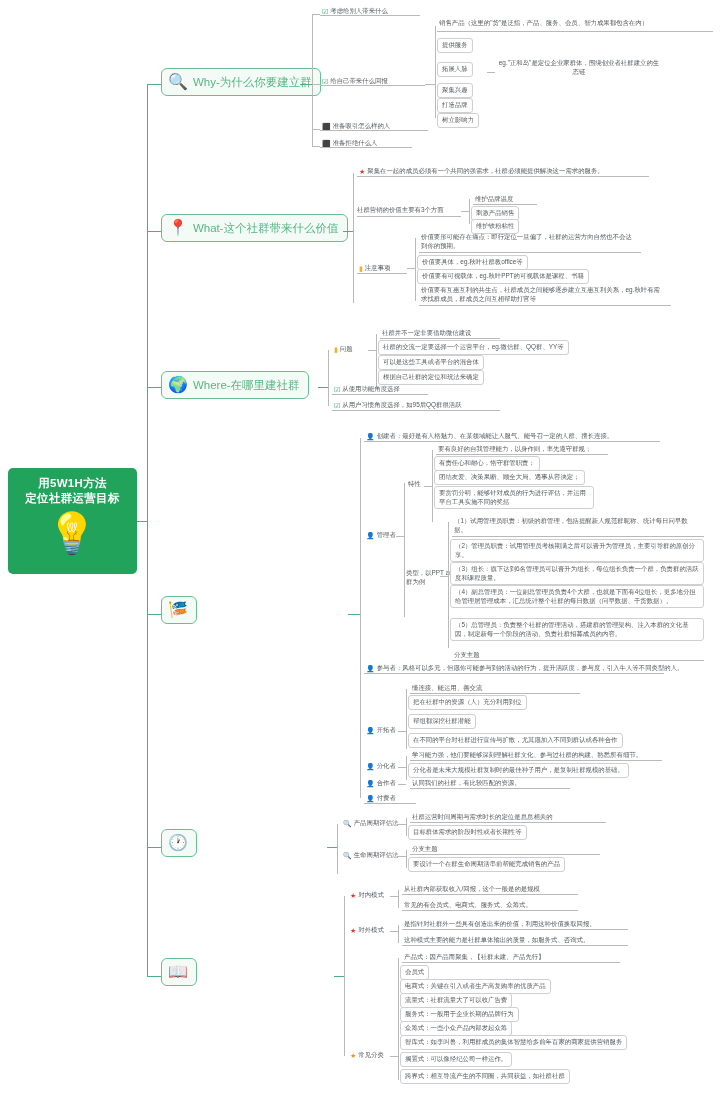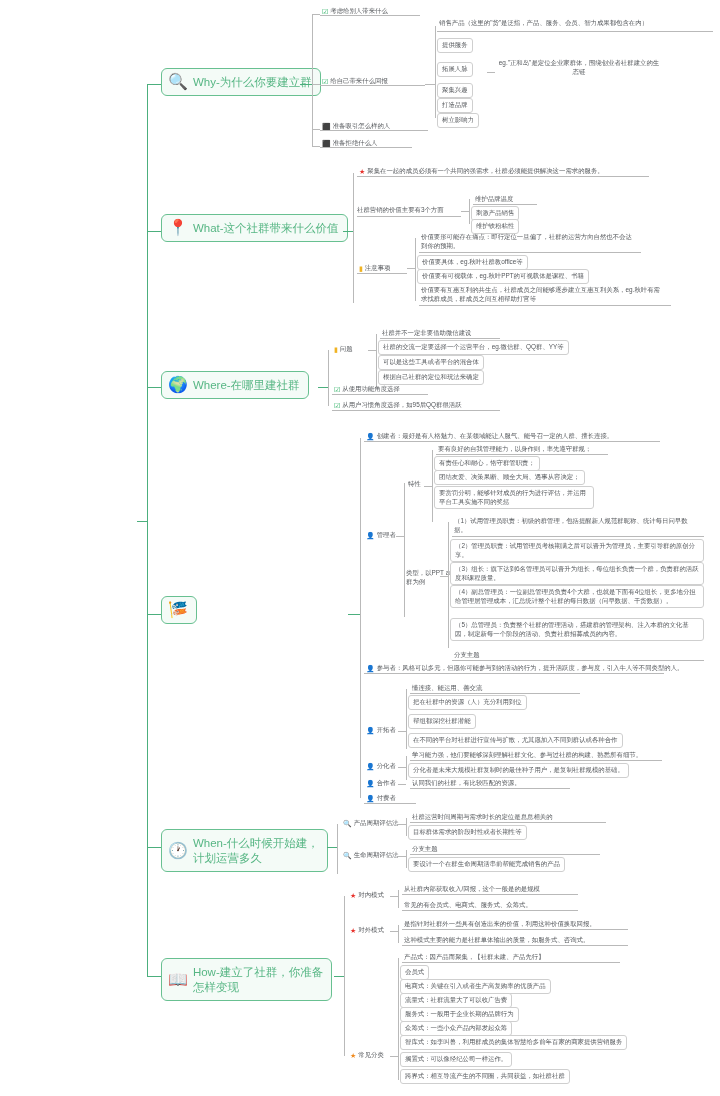--- a/index.html
+++ b/index.html
@@ -77,20 +77,25 @@
   .ic-star-o{ color: #f08a1d; }
   .ic-user  { color: #2f8fd6; }
   .ic-mag   { color: #3d8fd6; }
   .mid { position: absolute; font-size: 6.4px; line-height: 8.5px; color: #55585c; white-space: nowrap; }
 </style>
 </head>
 <body>
 
 <div id="canvas">
 
+  <div class="root">
+    <div class="rtitle">用5W1H方法</div>
+    <div class="rtitle">定位社群运营目标</div>
+    <div class="bulb">💡</div>
+  </div>
 
   <div class="vline" style="left:147px; top:84px; height:437px;"></div>
   <div class="vline" style="left:147px; top:521px; height:455px;"></div>
   <div class="hline" style="left:137px; top:521px; width:11px;"></div>
 
   <div class="hline" style="left:147px; top:84px; width:14px;"></div>
   <div class="hline" style="left:147px; top:231px; width:14px;"></div>
   <div class="hline" style="left:147px; top:387px; width:14px;"></div>
   <div class="hline" style="left:147px; top:614px; width:14px;"></div>
   <div class="hline" style="left:147px; top:847px; width:14px;"></div>
@@ -278,24 +283,20 @@
   <div class="leaf nob" style="left:410px; top:778px;">认同我们的社群，有比较匹配的资源。</div>
   <div class="ghline" style="left:410px; top:788px; width:160px;"></div>
 
   <div class="leaf nob" style="left:364px; top:793px;">
     <span class="ic ic-user">👤</span><span>付费者</span>
   </div>
   <div class="ghline" style="left:364px; top:803px; width:52px;"></div>
 
   <div class="branch" style="left:161px; top:829px;">
     <span class="bicon">🕐</span>
-    <span class="btext">
-      <span style="display:block">When-什么时候开始建，</span>
-      <span style="display:block">计划运营多久</span>
-    </span>
   </div>
   <div class="hline" style="left:327px; top:847px; width:10px;"></div>
   <div class="gvline" style="left:337px; top:824px; height:50px;"></div>
 
   <div class="leaf nob" style="left:341px; top:818px;">
     <span class="ic ic-mag">🔍</span><span>产品周期评估法</span>
   </div>
   <div class="ghline" style="left:398px; top:824px; width:8px;"></div>
   <div class="gvline" style="left:406px; top:818px; height:18px;"></div>
   <div class="leaf nob" style="left:410px; top:812px;">社群运营时间周期与需求时长的定位是息息相关的</div>
@@ -306,24 +307,20 @@
     <span class="ic ic-mag">🔍</span><span>生命周期评估法</span>
   </div>
   <div class="ghline" style="left:398px; top:856px; width:8px;"></div>
   <div class="gvline" style="left:406px; top:850px; height:18px;"></div>
   <div class="leaf nob" style="left:410px; top:844px;">分支主题</div>
   <div class="ghline" style="left:410px; top:854px; width:190px;"></div>
   <div class="leaf boxed" style="left:408px; top:857px;">要设计一个在群生命周期活串前帮能完成销售的产品</div>
 
   <div class="branch" style="left:161px; top:958px;">
     <span class="bicon">📖</span>
-    <span class="btext">
-      <span style="display:block">How-建立了社群，你准备</span>
-      <span style="display:block">怎样变现</span>
-    </span>
   </div>
   <div class="hline" style="left:334px; top:976px; width:10px;"></div>
   <div class="gvline" style="left:344px; top:896px; height:160px;"></div>
 
   <div class="leaf nob" style="left:348px; top:890px;">
     <span class="ic ic-star">★</span><span>对内模式</span>
   </div>
   <div class="ghline" style="left:390px; top:896px; width:8px;"></div>
   <div class="gvline" style="left:398px; top:890px; height:18px;"></div>
   <div class="leaf nob" style="left:402px; top:884px;">从社群内部获取收入/回报，这个一般是的是规模</div>

